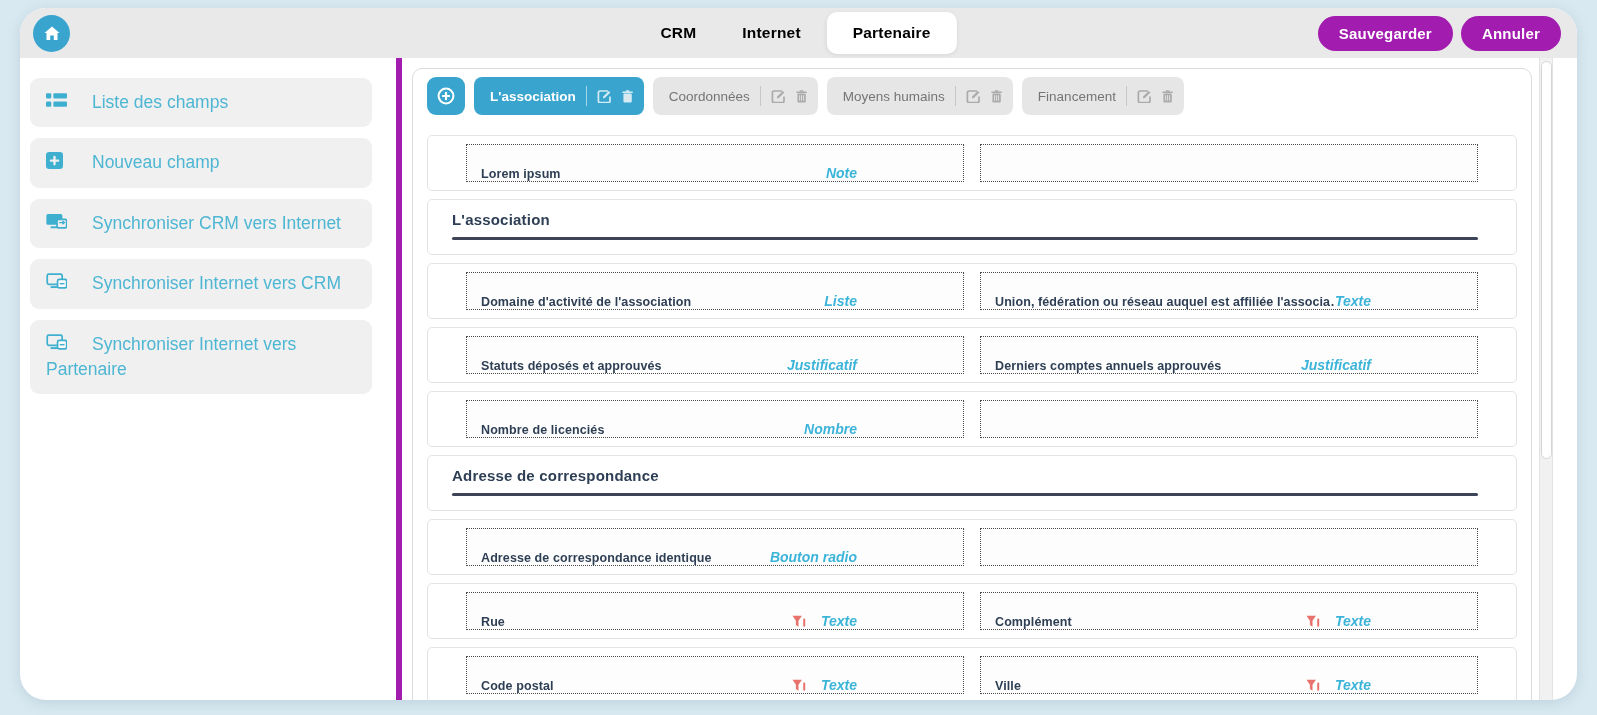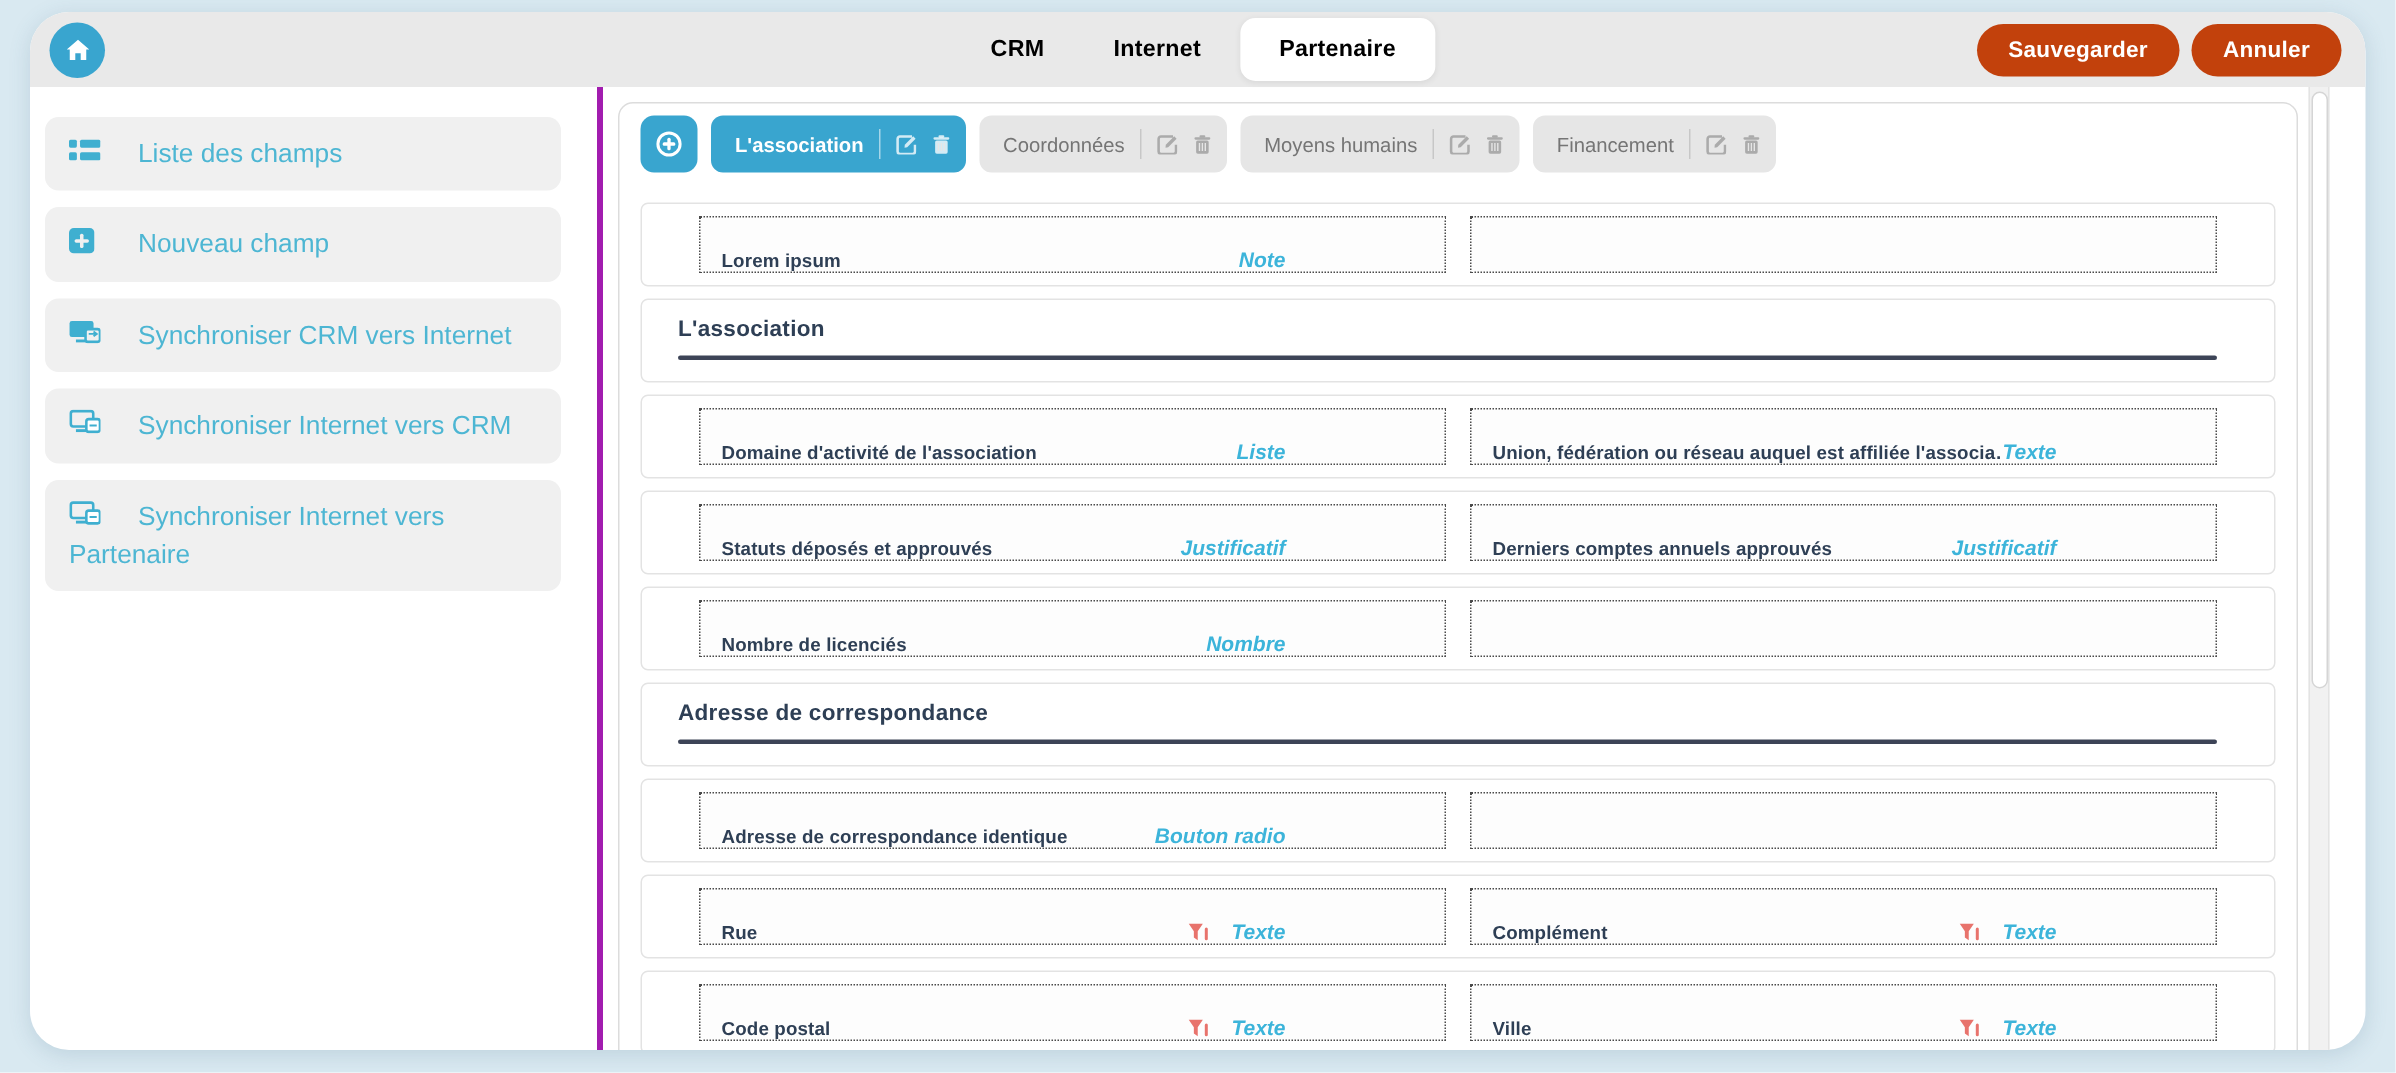--- a/index.html
+++ b/index.html
@@ -37,29 +37,29 @@
     font-weight: bold; font-size: 15.5px; color: #000000;
     padding: 11px 20px; cursor: pointer; white-space: nowrap;
     letter-spacing: .2px;
   }
   .top-tab.active {
     background: #ffffff; border-radius: 10px; padding: 12px 26px;
     box-shadow: 0 1px 4px rgba(0,0,0,.07);
   }
   .top-actions { margin-left: auto; display: flex; gap: 8px; margin-right: 16px; }
   .pill-btn {
-    background: #c2410c; color: #fff; font-weight: bold; font-size: 15px;
+    background: #a21caf; color: #fff; font-weight: bold; font-size: 15px;
     border: none; border-radius: 18px; padding: 9px 21px; cursor: pointer;
     font-family: "Liberation Sans", sans-serif; letter-spacing: .2px;
   }
   
   .app-body { flex: 1; display: flex; min-height: 0; }
   .sidebar {
     width: 382px; flex: 0 0 382px;
-    border-right: 4px solid #a21caf;
+    border-right: 6px solid #a21caf;
     padding: 20px 24px 0 10px;
   }
   .side-item {
     background: #f0f0f0; border-radius: 9px;
     padding: 12px 16px; margin-bottom: 11px;
     color: #4db6d3; font-size: 17.5px; line-height: 1.45;
     cursor: pointer;
   }
   .side-item .s-icon {
     display: inline-block; width: 22px; height: 18px;

